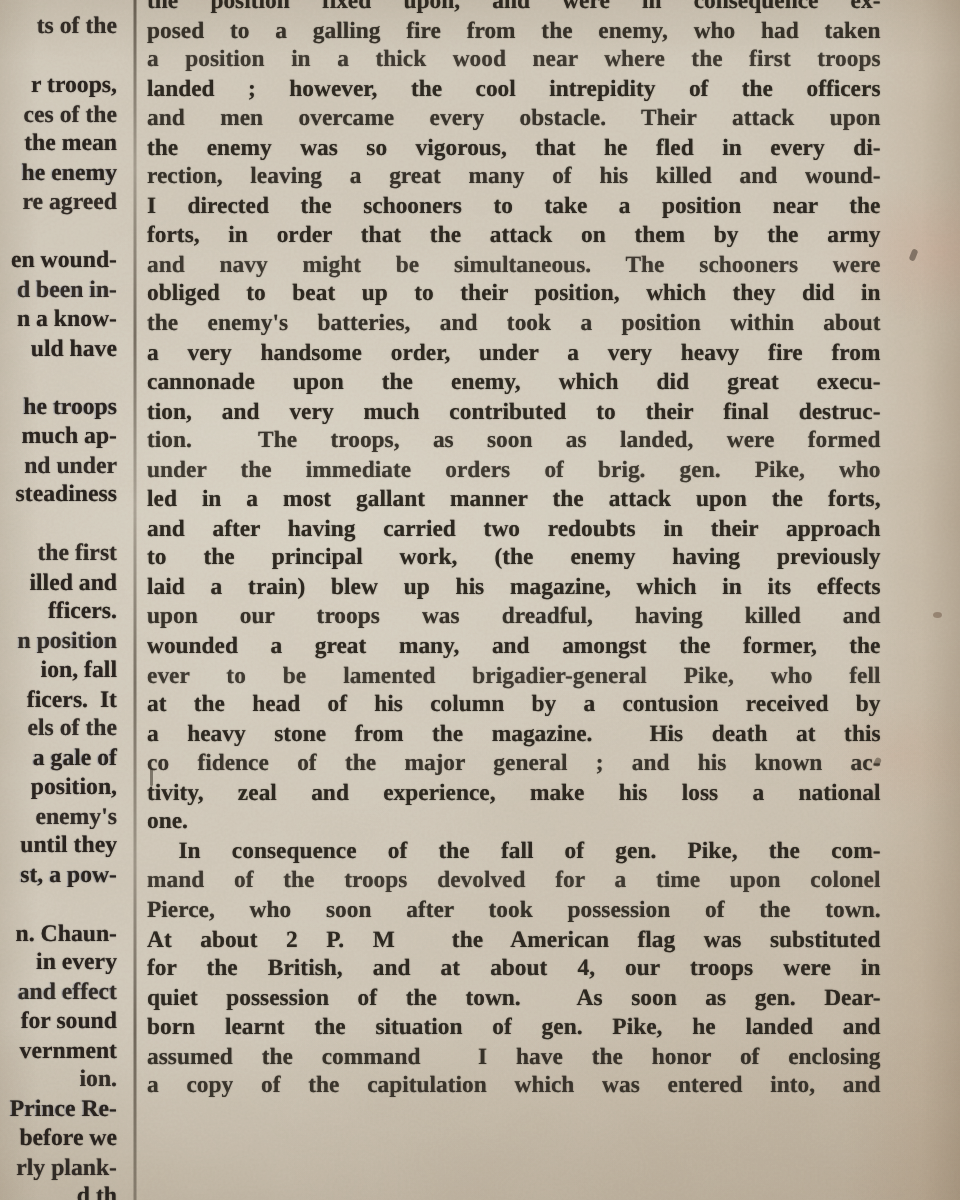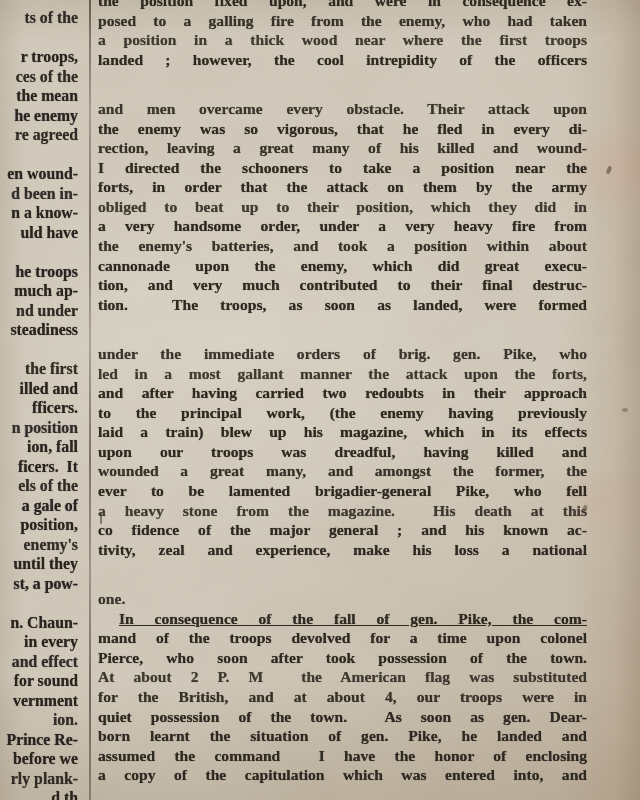--- a/index.html
+++ b/index.html
@@ -32,24 +32,24 @@
       rgba(66,57,45,.28) 42%, rgba(66,57,45,.60) 57%, rgba(66,57,45,.34) 72%,
       rgba(66,57,45,.66) 86%, rgba(66,57,45,.45) 100%);
   }
   .main-col{
     position:absolute;left:98px;top:-9px;width:489px;z-index:2;
     font-size:15.6px;line-height:19.55px;font-weight:700;color:#2f2a22;
     text-shadow:0 0 .8px rgba(47,42,34,.70);
   }
   .m-line{text-align:justify;text-align-last:justify;text-justify:inter-word;}
   .m-line.ragged{text-align:center;text-align-last:left;}
-  .m-line.indent{text-indent:21px;text-decoration:underline;}
+  .m-line.indent{text-indent:21px;}
   .m-line:nth-child(5n+2){opacity:.94;font-family:Liberation Serif, serif;}
   .m-line:nth-child(7n+3){opacity:.89;}
-  .m-line:nth-child(11n+5){opacity:.92;margin-top:30px;}
+  .m-line:nth-child(11n+5){opacity:.92;}
   .speck{position:absolute;z-index:3;}
   .speck-1{left:607px;top:166px;width:4px;height:8px;background:rgba(60,50,40,.50);border-radius:2px;transform:rotate(22deg);}
   .speck-2{left:622px;top:408px;width:6px;height:4px;background:rgba(105,80,62,.45);border-radius:50%;}
   .speck-3{left:583px;top:505px;width:4px;height:6px;background:rgba(70,58,45,.48);border-radius:2px;transform:rotate(25deg);}
   .speck-4{left:100px;top:512px;width:2px;height:12px;background:rgba(60,52,42,.55);border-radius:1px;}
   .grain{position:absolute;left:0;top:0;z-index:5;pointer-events:none;mix-blend-mode:multiply;}
 </style>
 </head>
 <body>
 
@@ -104,34 +104,36 @@
   <div class="main-col" id="main-col">
       <div class="m-line">the position fixed upon, and were in consequence ex-</div>
       <div class="m-line">posed to a galling fire from the enemy, who had taken</div>
       <div class="m-line">a position in a thick wood near where the first troops</div>
       <div class="m-line">landed ; however, the cool intrepidity of the officers</div>
       <div class="m-line">and men overcame every obstacle. Their attack upon</div>
       <div class="m-line">the enemy was so vigorous, that he fled in every di-</div>
       <div class="m-line">rection, leaving a great many of his killed and wound-</div>
       <div class="m-line">I directed the schooners to take a position near the</div>
       <div class="m-line">forts, in order that the attack on them by the army</div>
+      <div class="m-line">and navy might be simultaneous. The schooners were</div>
       <div class="m-line">obliged to beat up to their position, which they did in</div>
+      <div class="m-line">the enemy's batteries, and took a position within about</div>
       <div class="m-line">a very handsome order, under a very heavy fire from</div>
-      <div class="m-line">the enemy's batteries, and took a position within about</div>
       <div class="m-line">cannonade upon the enemy, which did great execu-</div>
       <div class="m-line">tion, and very much contributed to their final destruc-</div>
       <div class="m-line">tion.&nbsp; The troops, as soon as landed, were formed</div>
       <div class="m-line">under the immediate orders of brig. gen. Pike, who</div>
       <div class="m-line">led in a most gallant manner the attack upon the forts,</div>
       <div class="m-line">and after having carried two redoubts in their approach</div>
       <div class="m-line">to the principal work, (the enemy having previously</div>
       <div class="m-line">laid a train) blew up his magazine, which in its effects</div>
       <div class="m-line">upon our troops was dreadful, having killed and</div>
       <div class="m-line">wounded a great many, and amongst the former, the</div>
       <div class="m-line">ever to be lamented brigadier-general Pike, who fell</div>
+      <div class="m-line">at the head of his column by a contusion received by</div>
       <div class="m-line">a heavy stone from the magazine.&nbsp; His death at this</div>
       <div class="m-line">co fidence of the major general ; and his known ac-</div>
       <div class="m-line">tivity, zeal and experience, make his loss a national</div>
       <div class="m-line ragged">one.</div>
       <div class="m-line indent">In consequence of the fall of gen. Pike, the com-</div>
       <div class="m-line">mand of the troops devolved for a time upon colonel</div>
       <div class="m-line">Pierce, who soon after took possession of the town.</div>
       <div class="m-line">At about 2 P. M&nbsp; the American flag was substituted</div>
       <div class="m-line">for the British, and at about 4, our troops were in</div>
       <div class="m-line">quiet possession of the town.&nbsp; As soon as gen. Dear-</div>

